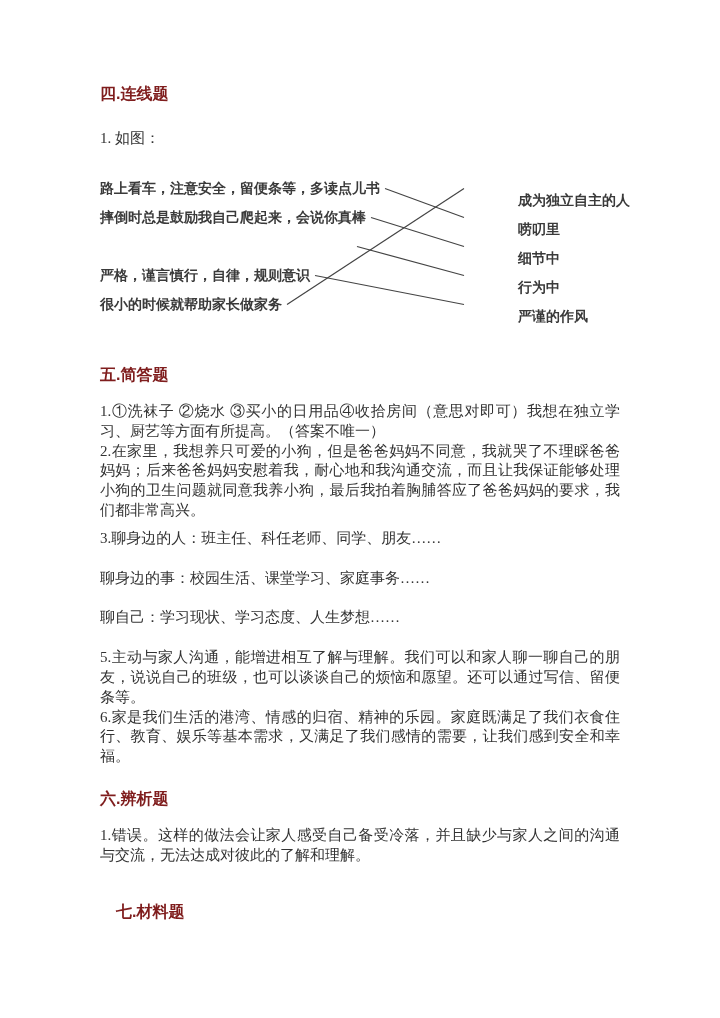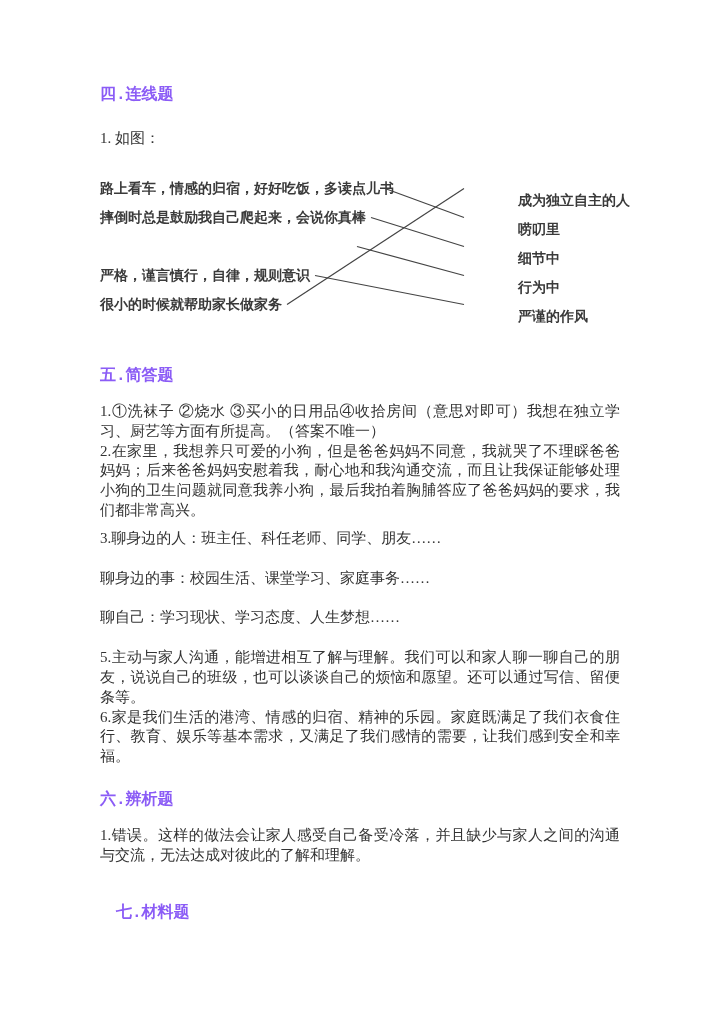--- a/index.html
+++ b/index.html
@@ -9,22 +9,22 @@
     box-sizing: border-box;
     padding: 84px 100px 50px 100px;
     color: #333333;
     font-family: "Liberation Serif", serif;
     font-size: 15px;
   }
   .section-heading {
     font-size: 16px;
     font-weight: bold;
     margin: 0;
-    color: #8b5cf6;
-    font-family: Liberation Mono, monospace;
+    color: #7f1d1d;
+    font-family: Liberation Sans, sans-serif;
   }
   #heading-matching { margin-bottom: 24px; }
   #heading-short { margin-bottom: 16px; }
   #heading-analysis { margin: 22px 0 16px 0; }
   #heading-material { margin: 36px 0 0 16px; }
 
   .intro { margin: 0 0 26px 0; }
 
   .matching-area {
     position: relative;
@@ -78,21 +78,21 @@
 <div class="matching-area">
   <svg id="match-svg" preserveAspectRatio="none" xmlns="http://www.w3.org/2000/svg" viewBox="0 0 520 145">
       <line x1="285.0" y1="14.5" x2="364.0" y2="43.5" stroke="#444444" stroke-width="1.2"></line>
       <line x1="271.0" y1="43.5" x2="364.0" y2="72.5" stroke="#444444" stroke-width="1.2"></line>
       <line x1="257.0" y1="72.5" x2="364.0" y2="101.5" stroke="#444444" stroke-width="1.2"></line>
       <line x1="215.0" y1="101.5" x2="364.0" y2="130.5" stroke="#444444" stroke-width="1.2"></line>
       <line x1="187.0" y1="130.5" x2="364.0" y2="14.5" stroke="#444444" stroke-width="1.2"></line>
     </svg>
 
   <div class="match-row">
-    <span class="match-left">路上看车，情感的归宿，好好吃饭，多读点儿书</span>
+    <span class="match-left">路上看车，注意安全，留便条等，多读点儿书</span>
     <span class="match-right">成为独立自主的人</span>
   </div>
   <div class="match-row">
     <span class="match-left">摔倒时总是鼓励我自己爬起来，会说你真棒</span>
     <span class="match-right">唠叨里</span>
   </div>
   <div class="match-row">
     <span class="match-right">细节中</span>
   </div>
   <div class="match-row">

